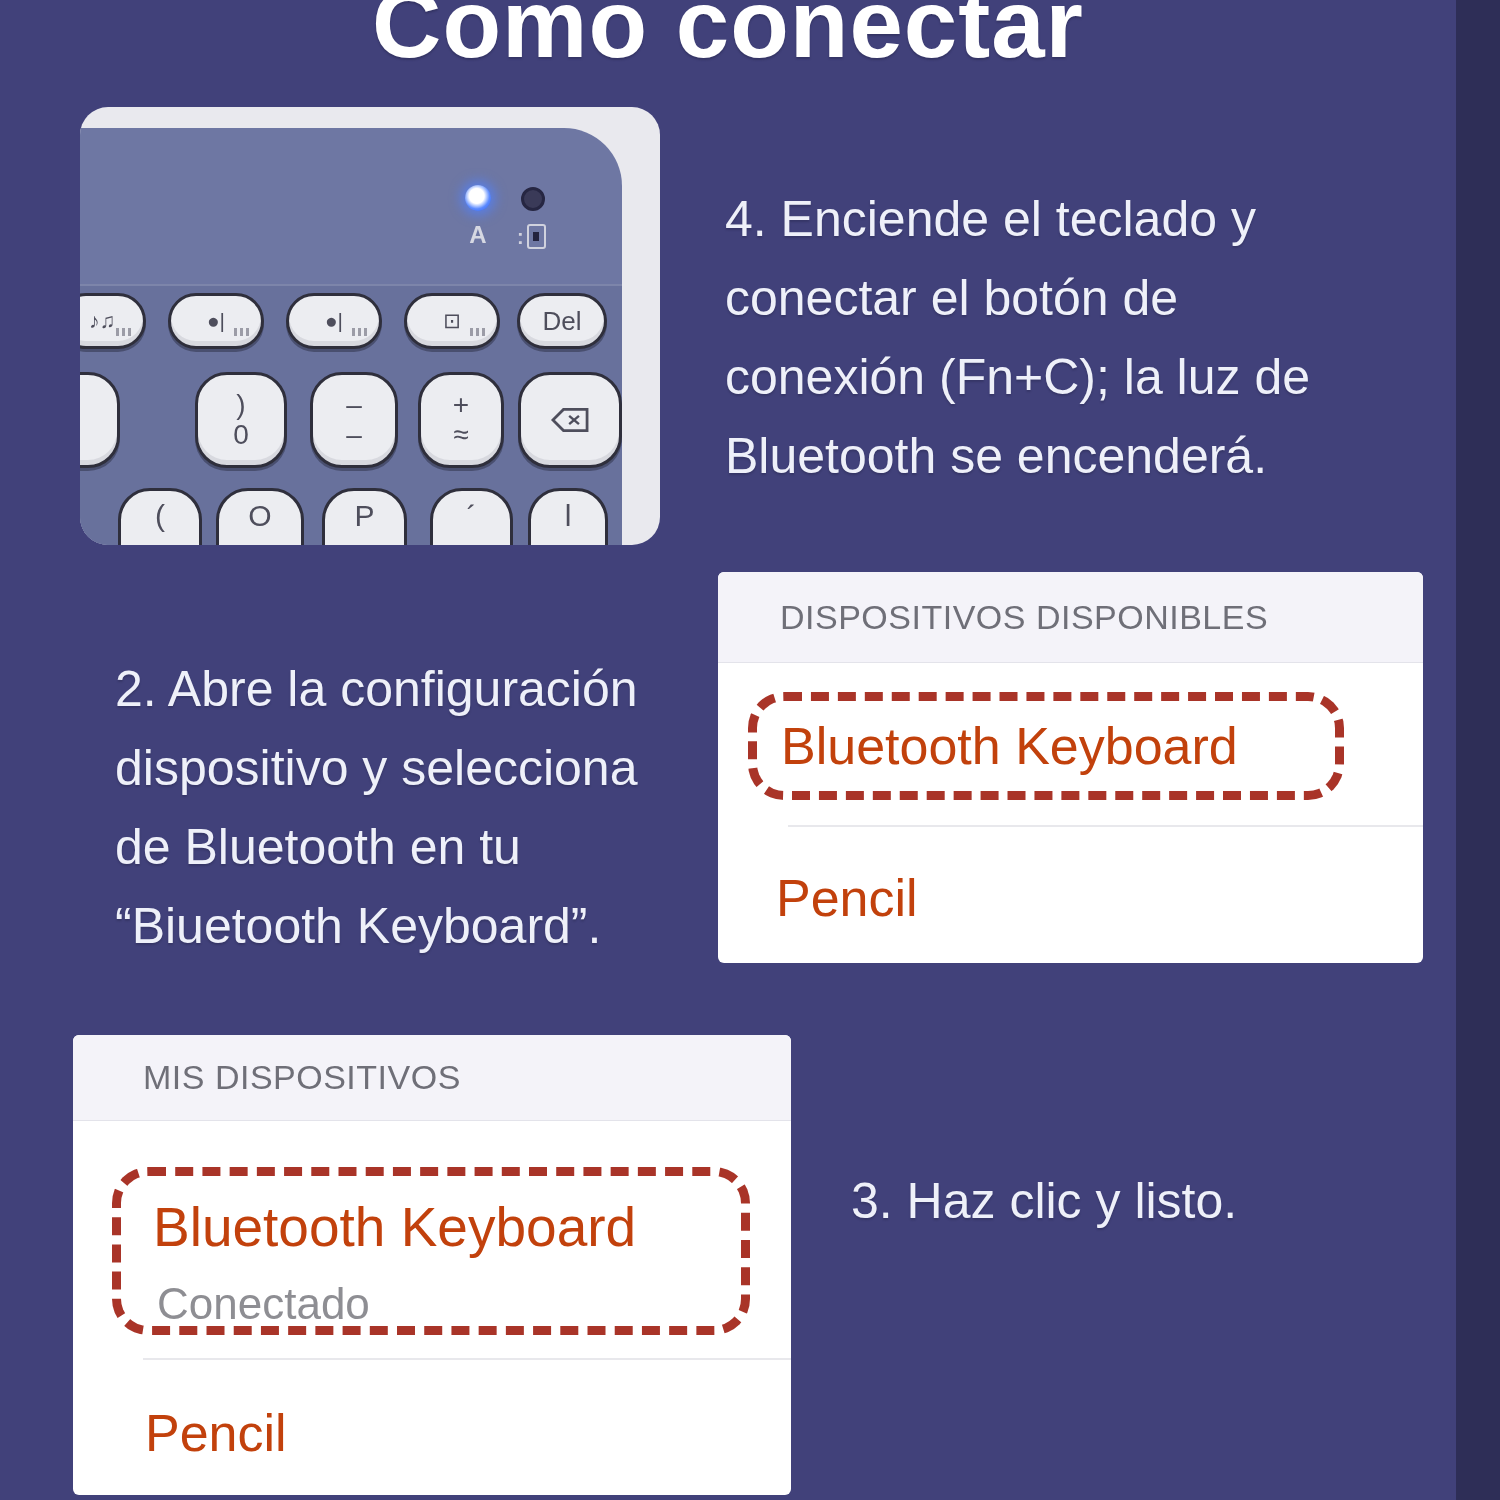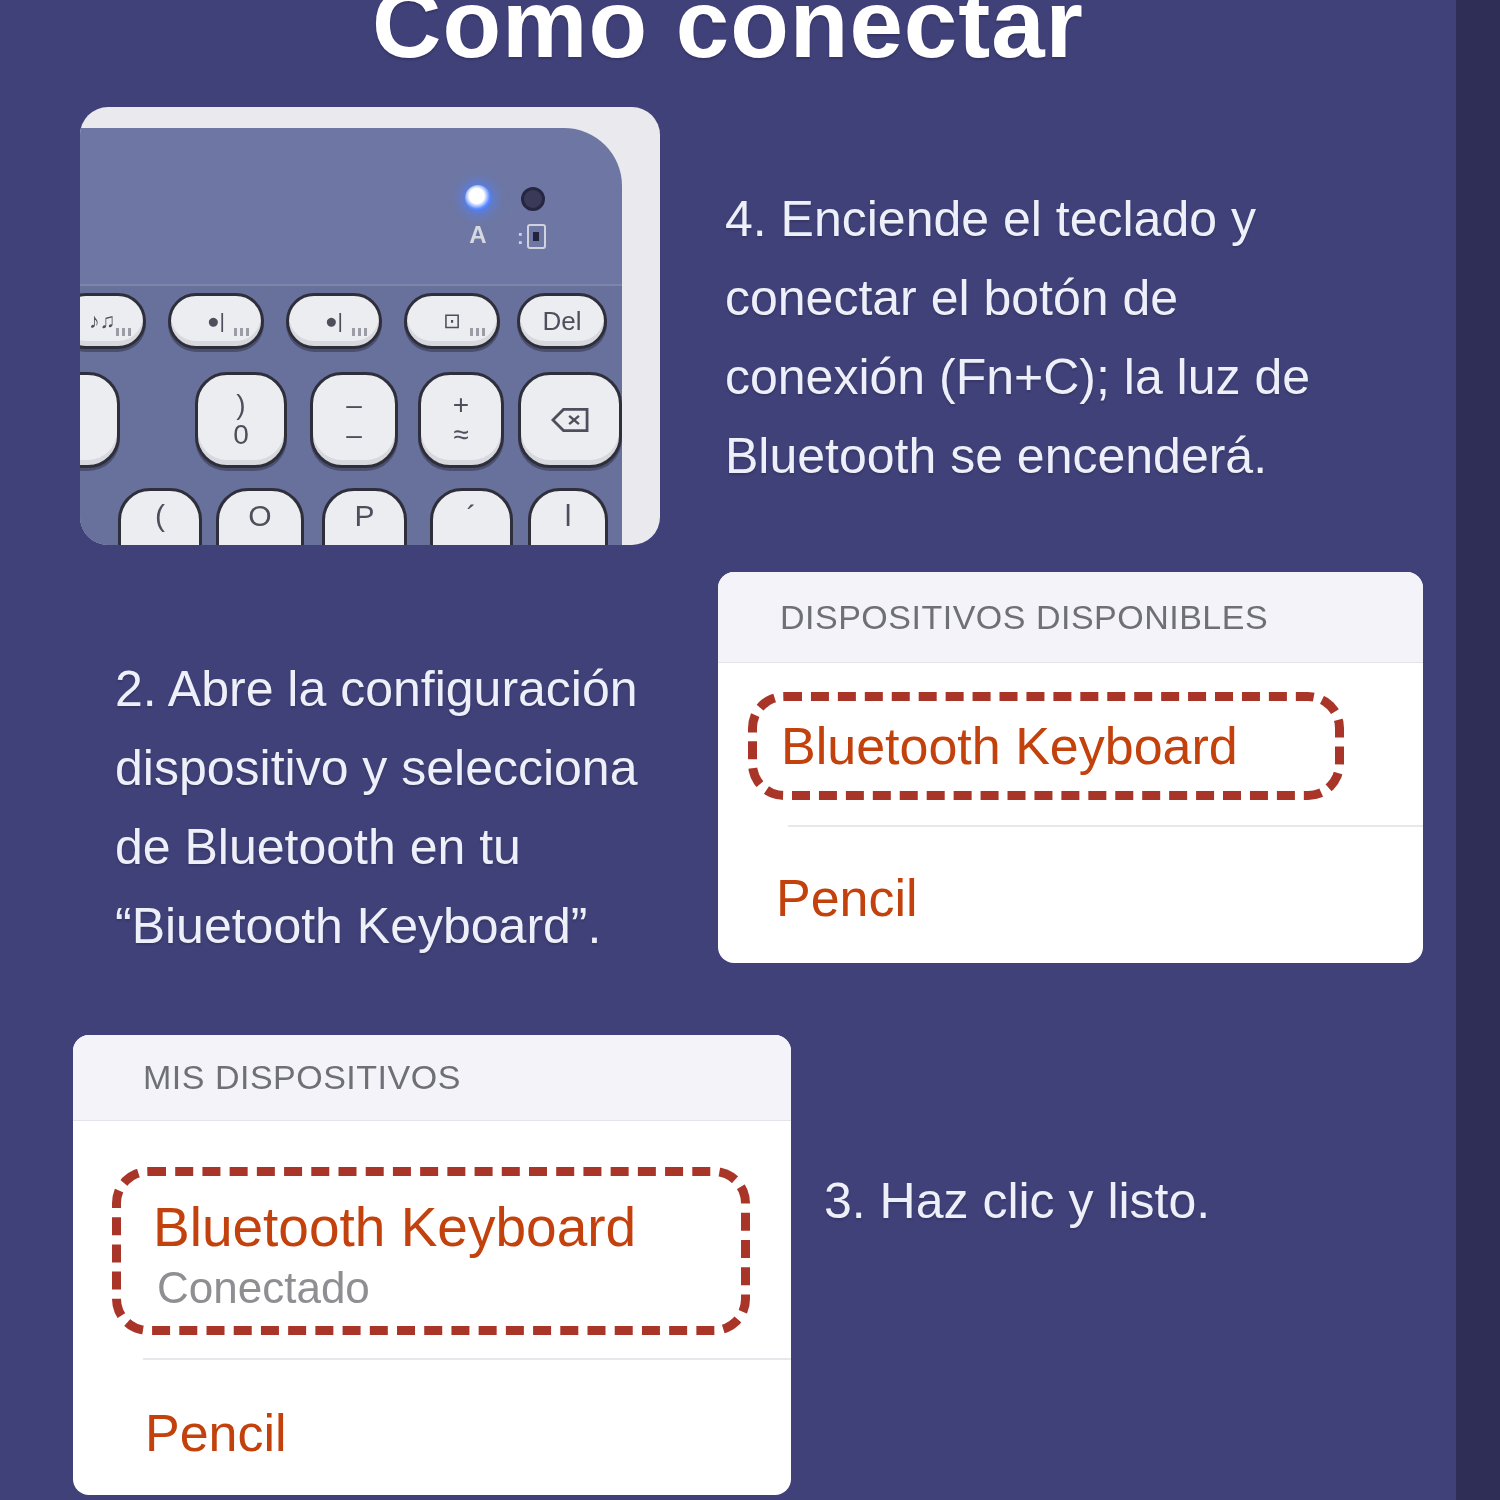--- a/index.html
+++ b/index.html
@@ -56,21 +56,21 @@
   .key.cutrow{border-radius:32px;height:100px;align-items:flex-start;padding-top:8px;font-size:30px;}
   .key .stack{display:flex;flex-direction:column;align-items:center;line-height:30px;font-size:28px;}
   .smudge{
     position:absolute;right:10px;bottom:10px;width:17px;height:8px;opacity:.55;
     background:repeating-linear-gradient(90deg,#5a5a6a 0 3px,transparent 3px 6px);
   }
   
   .step{position:absolute;color:#eef0f9;font-size:50px;line-height:79px;
     text-shadow:0 2px 2px rgba(30,30,60,.3);}
   
-  .card{position:absolute;background:#ffffff;border-radius:16px;overflow:hidden;}
+  .card{position:absolute;background:#ffffff;border-radius:6px;overflow:hidden;}
   .card-header{
     position:absolute;left:0;top:0;right:0;background:#f4f3f9;
     border-bottom:1px solid #e3e3ea;display:flex;align-items:center;
   }
   .card-header span{color:#6f6f78;font-size:34px;letter-spacing:.5px;}
   .dashed-box{
     position:absolute;border:9px dashed #a93428;border-radius:36px;box-sizing:border-box;
   }
   .device-name{color:#c2410c;font-size:52px;}
   .divider{position:absolute;height:2px;background:#e8e8ec;right:0;}
@@ -187,24 +187,24 @@
     <div>“Biuetooth Keyboard”.</div>
   </div>
 
   <div class="card" style="left:73px;top:1035px;width:718px;height:460px;">
     <div class="card-header" style="height:85px;">
       <span style="margin-left:70px;">MIS DISPOSITIVOS</span>
     </div>
     <div class="dashed-box" style="left:39px;top:132px;width:638px;height:168px;">
       <div style="padding:20px 0 0 32px;">
         <div class="device-name" style="font-size:55px;line-height:62px;">Bluetooth Keyboard</div>
-        <div class="status" style="font-size:44px;line-height:52px;margin-top:4px;margin-left:4px;">Conectado</div>
+        <div class="status" style="font-size:44px;line-height:52px;margin-top:20px;margin-left:4px;">Conectado</div>
       </div>
     </div>
     <div class="divider" style="left:70px;top:323px;"></div>
     <div class="device-name" style="position:absolute;left:72px;top:368px;">Pencil</div>
   </div>
 
-  <div class="step" style="left:824px;top:1162px;width:620px;">
+  <div class="step" style="left:851px;top:1162px;width:620px;">
     <div>3. Haz clic y listo.</div>
   </div>
 
 </div>
 
 </body></html>

